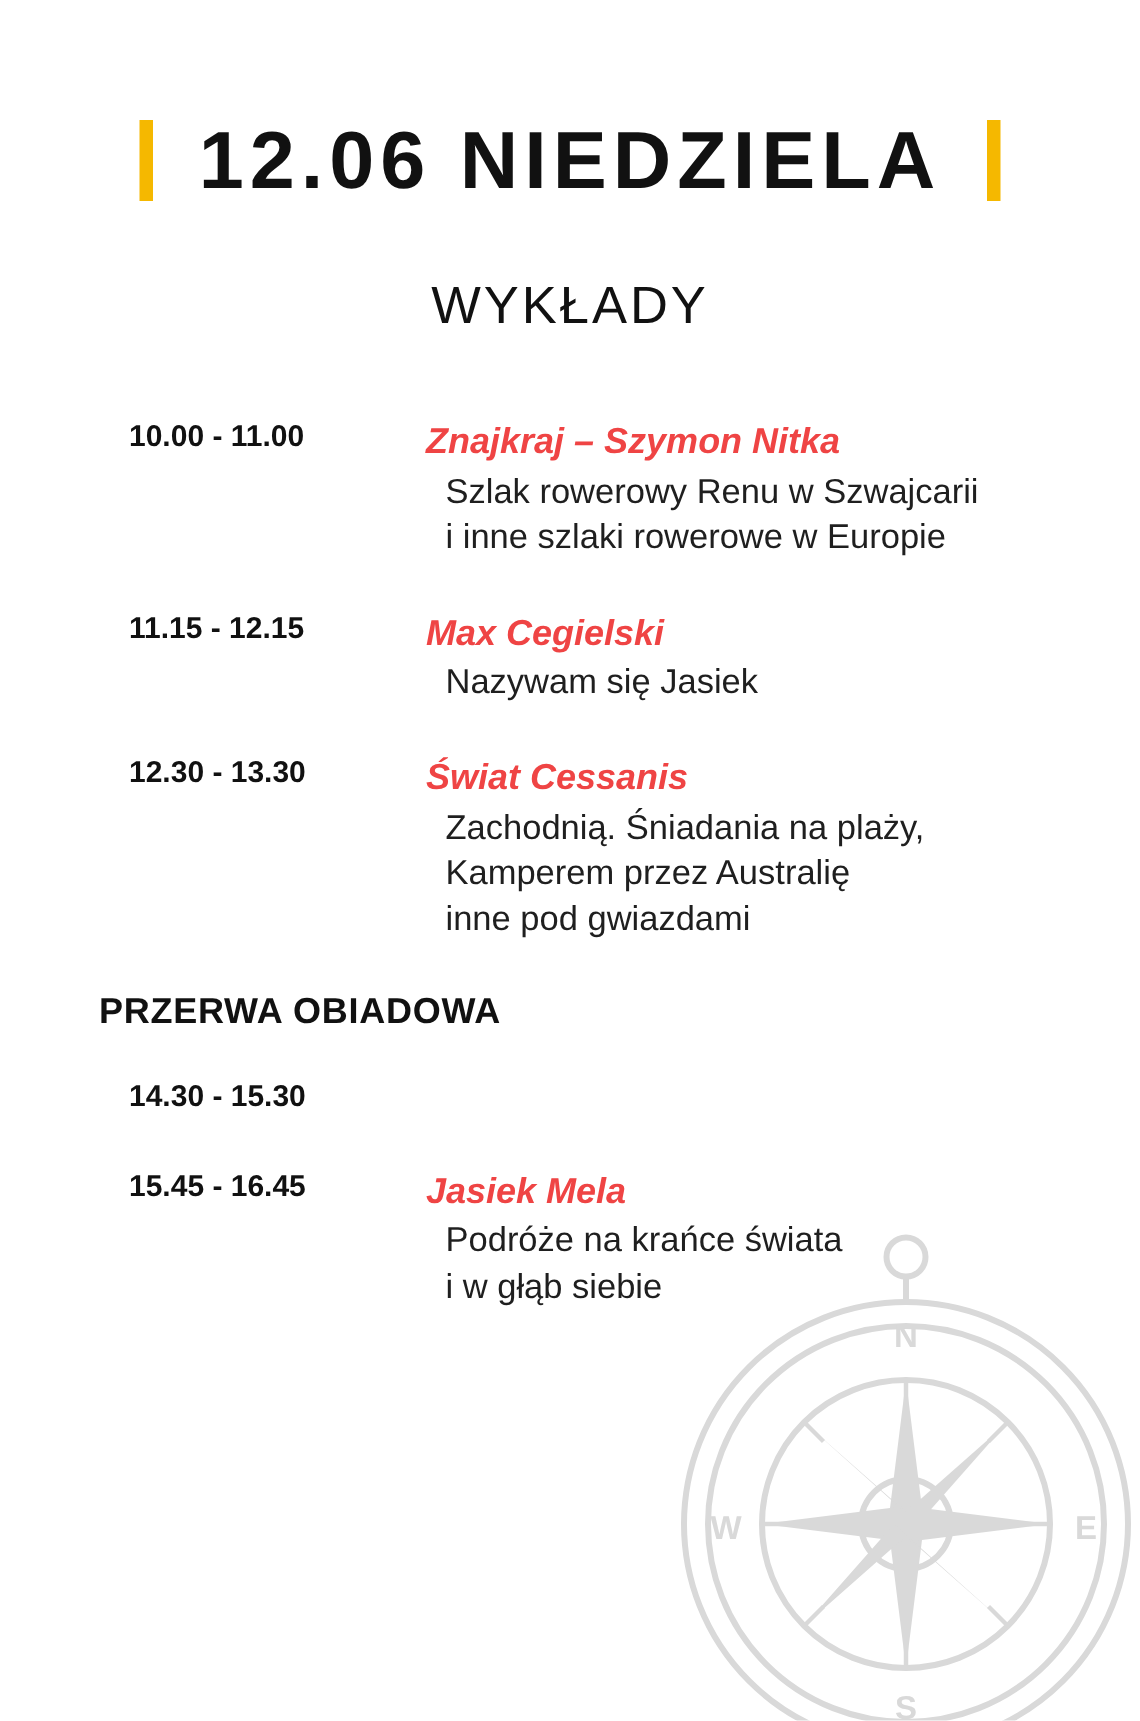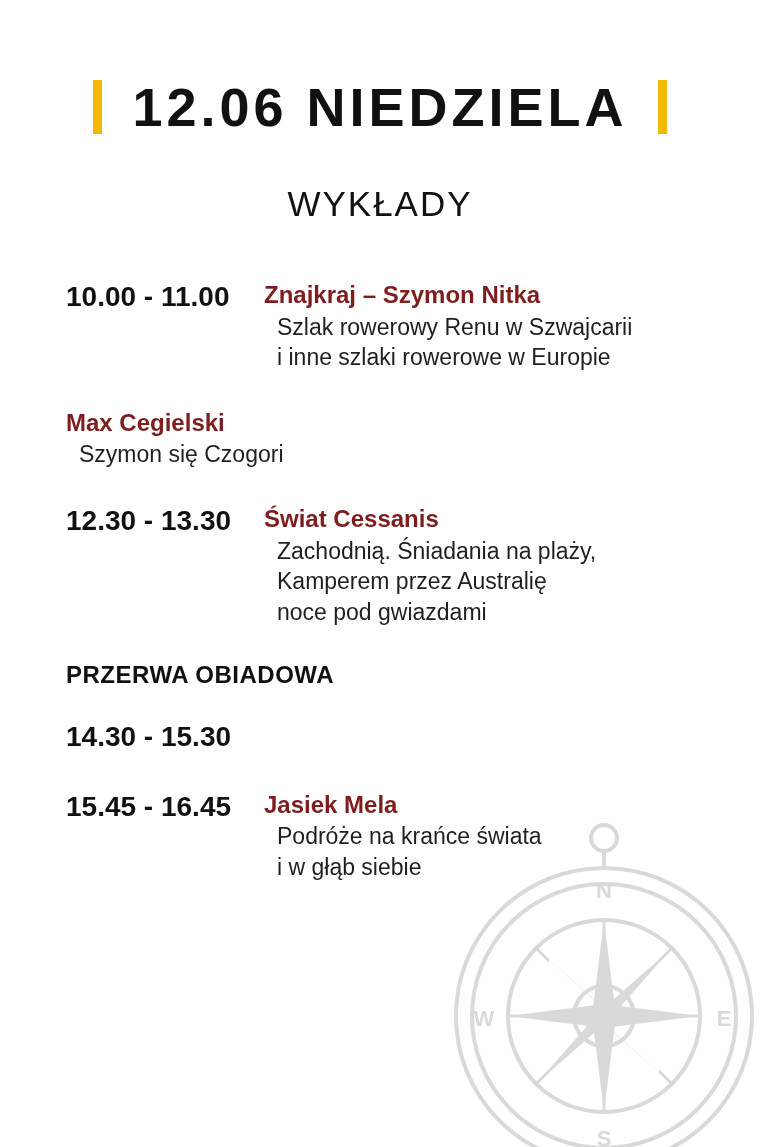--- a/index.html
+++ b/index.html
@@ -62,35 +62,37 @@
     margin-top: 58px;
     padding: 0 62px 0 66px;
   }
   .entry {
     display: flex;
     align-items: flex-start;
     margin-bottom: 34px;
   }
   .entry .time {
     flex: 0 0 198px;
-    font-size: 28px;
+    font-size: 20px;
     font-weight: 700;
     color: #111111;
     line-height: 1.28;
     white-space: nowrap;
+    margin-left: 20px;
   }
   .entry .details {
     flex: 1 1 auto;
   }
   .speaker {
     font-size: 24px;
     font-weight: 700;
-    color: #7f1d1d;
+    color: #ef4444;
     line-height: 1.3;
     margin-bottom: 1px;
+    font-style: italic;
   }
   .desc {
     font-size: 23px;
     font-weight: 400;
     color: #1f1f1f;
     line-height: 1.33;
     margin-left: 13px;
   }
   .desc .line {
     display: block;
@@ -139,36 +141,37 @@
       <div class="details">
         <div class="speaker">Znajkraj – Szymon Nitka</div>
         <div class="desc">
           <span class="line">Szlak rowerowy Renu w Szwajcarii</span>
           <span class="line">i inne szlaki rowerowe w Europie</span>
         </div>
       </div>
     </div>
 
     <div class="entry">
+      <div class="time">11.15 - 12.15</div>
       <div class="details">
         <div class="speaker">Max Cegielski</div>
         <div class="desc">
-          <span class="line">Szymon się Czogori</span>
+          <span class="line">Nazywam się Jasiek</span>
         </div>
       </div>
     </div>
 
     <div class="entry">
       <div class="time">12.30 - 13.30</div>
       <div class="details">
         <div class="speaker">Świat Cessanis</div>
         <div class="desc">
           <span class="line">Zachodnią. Śniadania na plaży,</span>
           <span class="line">Kamperem przez Australię</span>
-          <span class="line">noce pod gwiazdami</span>
+          <span class="line">inne pod gwiazdami</span>
         </div>
       </div>
     </div>
 
     <div class="break-row">
       <span class="break-label">PRZERWA OBIADOWA</span>
     </div>
 
     <div class="entry">
       <div class="time">14.30 - 15.30</div>

